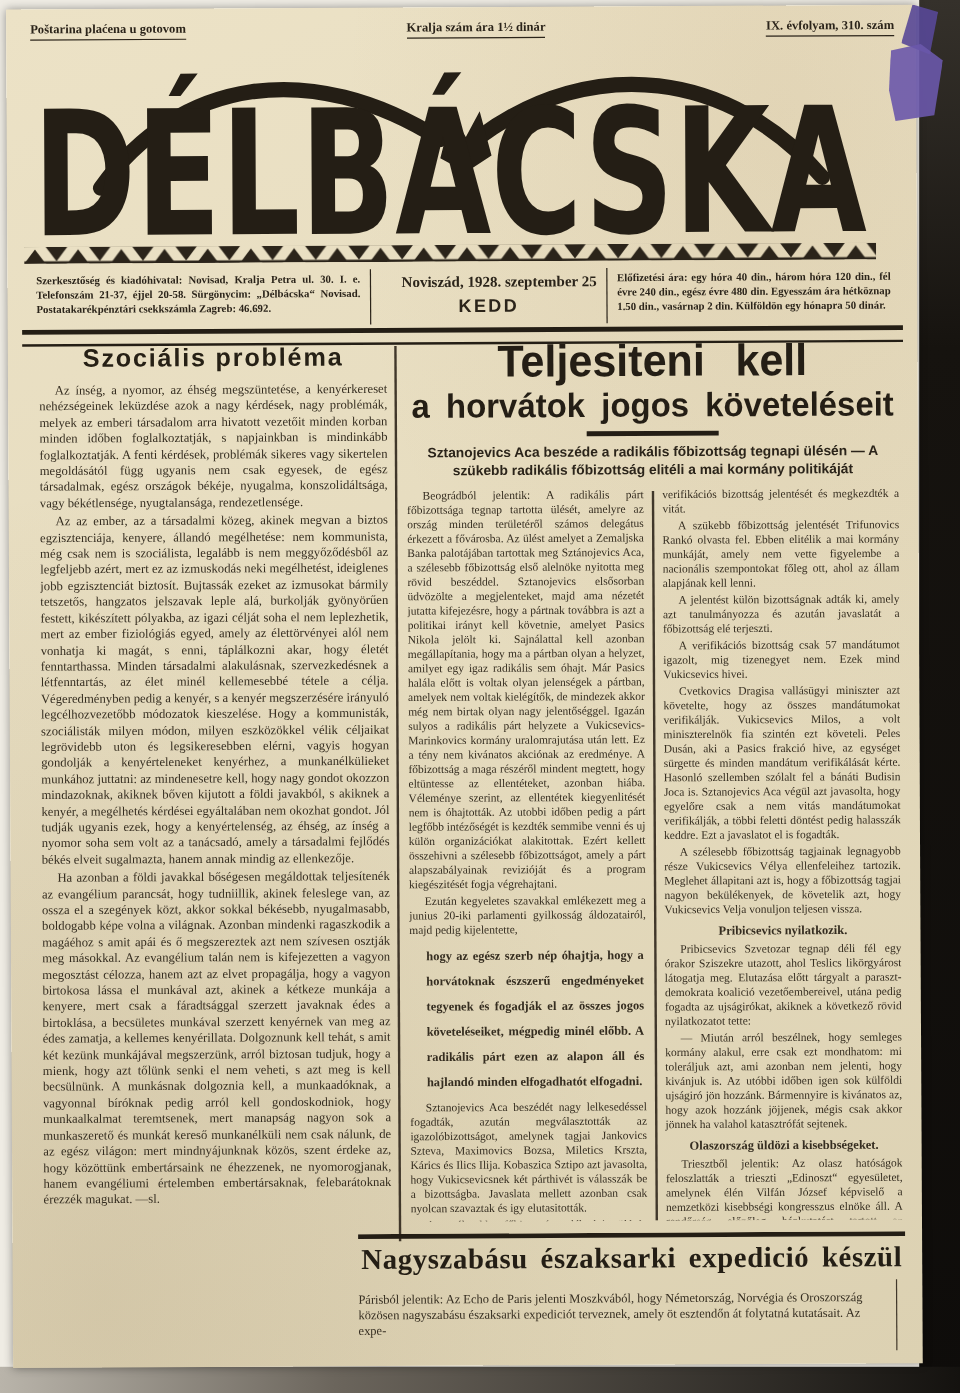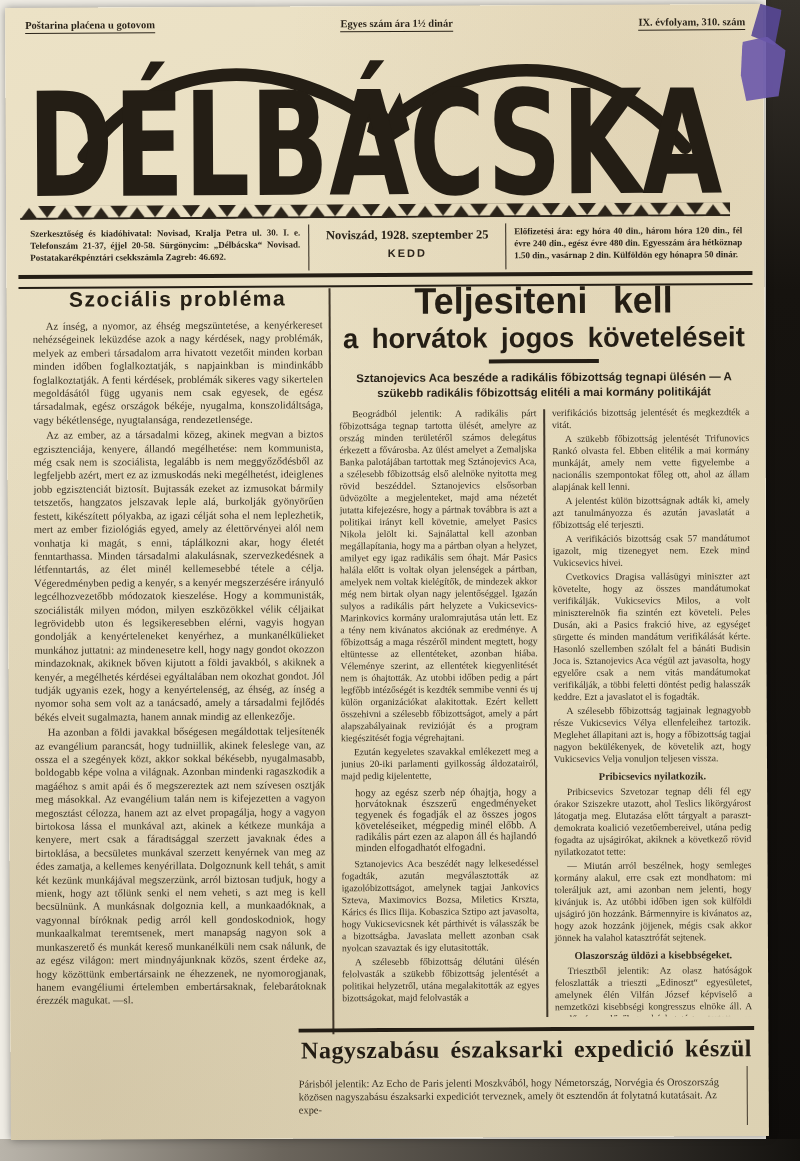--- a/index.html
+++ b/index.html
@@ -23,22 +23,22 @@
   .masthead{position:absolute;left:10px;right:30px;top:32px;height:166px;}
   .masthead svg{width:100%;height:100%;}
   .zigzag{position:absolute;left:14px;right:34px;top:198px;height:14px;}
   .zigzag svg{width:100%;height:14px;display:block;}
 
   
   .dateline{position:absolute;left:16px;right:14px;top:218px;height:46px;display:flex;color:#2b241a;}
   .dl-cell{padding:2px 8px;}
   .dl-left{width:270px;font-size:9px;line-height:12px;font-weight:700;text-align:justify;}
   .dl-center{width:180px;border-left:1.5px solid #2b241a;border-right:1.5px solid #2b241a;text-align:center;}
-  .dl-date{font-size:12.5px;font-weight:700;margin-top:2px;}
-  .dl-day{font-family:"Liberation Sans","DejaVu Sans",sans-serif;font-size:11px;font-weight:700;letter-spacing:2px;margin-top:4px;}
+  .dl-date{font-size:12.5px;font-weight:700;margin-top:2px;text-align:right;}
+  .dl-day{font-family:"Liberation Sans","DejaVu Sans",sans-serif;font-size:15px;font-weight:700;letter-spacing:2px;margin-top:4px;}
   .dl-right{flex:1;font-size:9px;line-height:12px;font-weight:700;text-align:justify;}
   .rule-double{position:absolute;left:12px;right:12px;top:267px;height:8px;
     border-top:4px solid #241e15;border-bottom:2px solid #241e15;}
 
   
   .left-article{position:absolute;left:26px;top:280px;width:290px;height:848px;overflow:hidden;}
   .left-article h2{margin:0 0 8px 0;font-family:"Liberation Sans","DejaVu Sans",sans-serif;
     font-size:21px;font-weight:700;letter-spacing:1.5px;text-align:center;color:#262015;}
   .left-article .textcol{font-size:10.6px;line-height:13.4px;color:#352d20;}
   .vrule-main{position:absolute;left:322px;top:282px;width:1.5px;height:746px;background:#40372a;}
@@ -52,21 +52,21 @@
   .hl-divider{width:110px;height:3.5px;background:#241e15;margin:5px auto 7px auto;}
   .subhead{font-family:"Liberation Sans","DejaVu Sans",sans-serif;font-size:11.5px;line-height:15px;
     font-weight:700;text-align:center;color:#2b241a;margin:0 4px 7px 4px;}
   .main-cols{display:flex;height:610px;overflow:hidden;}
   .mcol{flex:1;font-size:9.6px;line-height:12px;color:#352d20;}
   .mrule{width:1.5px;background:#40372a;margin:2px 7px 0 7px;}
 
   
   .textcol p,.mcol p{margin:0 0 2px 0;text-indent:13px;text-align:justify;}
   p.blk-c{text-indent:0;}
-  p.blk-b{font-weight:400;font-size:10.4px;line-height:11px;text-indent:0;margin:5px 2px 5px 14px;}
+  p.blk-b{font-weight:700;font-size:10.4px;line-height:21px;text-indent:0;margin:5px 2px 5px 14px;}
   p.blk-h{font-weight:700;text-indent:0;text-align:center;margin:6px 0 3px 0;font-size:10.4px;}
 
   
   .expedition{position:absolute;left:288px;right:14px;top:1022px;height:106px;overflow:hidden;}
   .exp-rule{height:4px;background:#241e15;margin-bottom:5px;}
   .expedition h2{margin:0 0 4px 0;font-size:24px;font-weight:700;text-align:center;
     letter-spacing:.5px;word-spacing:4px;color:#241e15;}
   .exp-cols{display:flex;}
   .ecol{flex:1;font-size:10.4px;line-height:12.8px;color:#352d20;}
   .erule{width:1.5px;background:#40372a;margin:0 7px;}
@@ -81,21 +81,21 @@
 </head>
 <body>
 
 <div class="backing-right"></div>
 <div class="backing-bottom"></div>
 
 <div class="paper">
 
   <div class="topbar">
     <span>Poštarina plaćena u gotovom</span>
-    <span>Egyes szám ára 1½ dinár</span>
+    <span>Kralja szám ára 1½ dinár</span>
     <span>IX. évfolyam, 310. szám</span>
   </div>
 
   <div class="masthead">
     <svg viewBox="0 0 740 170" preserveAspectRatio="none">
       <path d="M 70 120 C 138 26, 252 10, 362 80" fill="none" stroke="#241e15" stroke-width="13" stroke-linecap="round"></path>
       <path d="M 396 78 C 492 8, 612 22, 690 114" fill="none" stroke="#241e15" stroke-width="13" stroke-linecap="round"></path>
       <polygon points="362,96 372,58 384,78 396,56 406,94 384,108" fill="#241e15"></polygon>
       <text x="370" y="160" text-anchor="middle" font-family="DejaVu Sans, Liberation Sans, sans-serif" font-weight="bold" font-size="148" fill="#241e15" textLength="716" lengthAdjust="spacingAndGlyphs">DÉLBÁCSKA</text>
     </svg>

